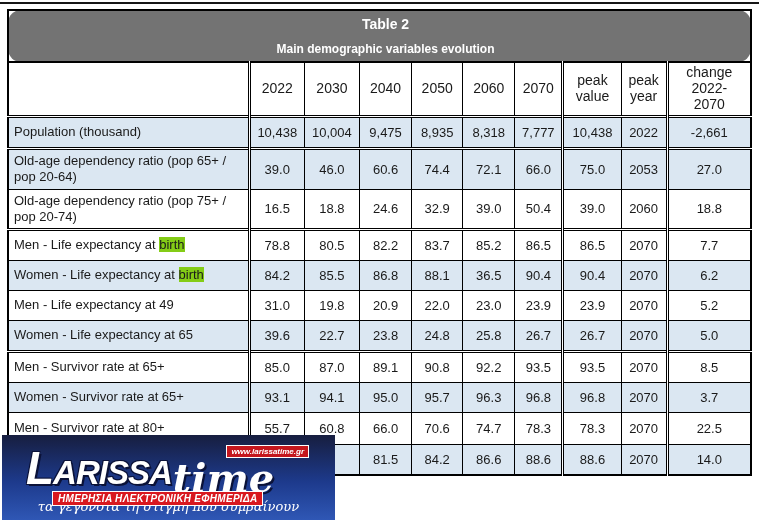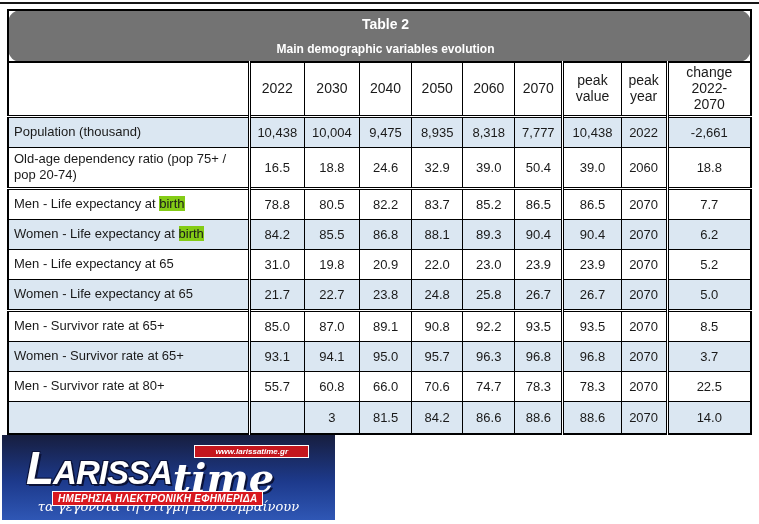--- a/index.html
+++ b/index.html
@@ -50,21 +50,21 @@
   
   .logo {
     position:absolute; left:2px; top:435px;
     width:333px; height:85px; z-index:5;
     background:linear-gradient(180deg,#171E3F 0%,#1D3A8C 55%,#2F57B5 100%);
   }
   .logo-url {
     position:absolute; top:10px; right:26px;
     background:#C4161D; color:#fff;
     font-style:italic; font-weight:bold; font-size:8px;
-    padding:1px 20px; border:1px solid #fff; z-index:7;
+    padding:1px 4px; border:1px solid #fff; z-index:7;
   }
   .logo-brand {
     position:absolute; top:6px; left:24px;
     white-space:nowrap; color:#fff; z-index:6;
   }
   .brand-main {
     display:inline-block; font-style:italic; font-weight:bold;
     font-size:33px; letter-spacing:-1px;
     text-shadow:2px 2px 0 #0B1238,-1px -1px 0 #0B1238,1px -1px 0 #0B1238,-1px 1px 0 #0B1238;
   }
@@ -137,20 +137,32 @@
         <td class="val-cell dbl-left">10,438</td>
         <td class="val-cell">10,004</td>
         <td class="val-cell">9,475</td>
         <td class="val-cell">8,935</td>
         <td class="val-cell">8,318</td>
         <td class="val-cell">7,777</td>
         <td class="val-cell dbl-left">10,438</td>
         <td class="val-cell">2022</td>
         <td class="val-cell dbl-left">-2,661</td>
       </tr>
+      <tr class="shade-blue group-start">
+        <td class="label-cell">Old-age dependency ratio (pop 65+ / pop 20-64)</td>
+        <td class="val-cell dbl-left">39.0</td>
+        <td class="val-cell">46.0</td>
+        <td class="val-cell">60.6</td>
+        <td class="val-cell">74.4</td>
+        <td class="val-cell">72.1</td>
+        <td class="val-cell">66.0</td>
+        <td class="val-cell dbl-left">75.0</td>
+        <td class="val-cell">2053</td>
+        <td class="val-cell dbl-left">27.0</td>
+      </tr>
       <tr class="shade-white">
         <td class="label-cell">Old-age dependency ratio (pop 75+ / pop 20-74)</td>
         <td class="val-cell dbl-left">16.5</td>
         <td class="val-cell">18.8</td>
         <td class="val-cell">24.6</td>
         <td class="val-cell">32.9</td>
         <td class="val-cell">39.0</td>
         <td class="val-cell">50.4</td>
         <td class="val-cell dbl-left">39.0</td>
         <td class="val-cell">2060</td>
@@ -167,41 +179,41 @@
         <td class="val-cell dbl-left">86.5</td>
         <td class="val-cell">2070</td>
         <td class="val-cell dbl-left">7.7</td>
       </tr>
       <tr class="shade-blue">
         <td class="label-cell">Women - Life expectancy at <span class="hl">birth</span></td>
         <td class="val-cell dbl-left">84.2</td>
         <td class="val-cell">85.5</td>
         <td class="val-cell">86.8</td>
         <td class="val-cell">88.1</td>
-        <td class="val-cell">89.3</td>
+        <td class="val-cell">36.5</td>
         <td class="val-cell">90.4</td>
         <td class="val-cell dbl-left">90.4</td>
         <td class="val-cell">2070</td>
         <td class="val-cell dbl-left">6.2</td>
       </tr>
       <tr class="shade-white">
-        <td class="label-cell">Men - Life expectancy at 65</td>
+        <td class="label-cell">Men - Life expectancy at 49</td>
         <td class="val-cell dbl-left">31.0</td>
         <td class="val-cell">19.8</td>
         <td class="val-cell">20.9</td>
         <td class="val-cell">22.0</td>
         <td class="val-cell">23.0</td>
         <td class="val-cell">23.9</td>
         <td class="val-cell dbl-left">23.9</td>
         <td class="val-cell">2070</td>
         <td class="val-cell dbl-left">5.2</td>
       </tr>
       <tr class="shade-blue">
         <td class="label-cell">Women - Life expectancy at 65</td>
-        <td class="val-cell dbl-left">21.7</td>
+        <td class="val-cell dbl-left">39.6</td>
         <td class="val-cell">22.7</td>
         <td class="val-cell">23.8</td>
         <td class="val-cell">24.8</td>
         <td class="val-cell">25.8</td>
         <td class="val-cell">26.7</td>
         <td class="val-cell dbl-left">26.7</td>
         <td class="val-cell">2070</td>
         <td class="val-cell dbl-left">5.0</td>
       </tr>
       <tr class="shade-white group-start">

